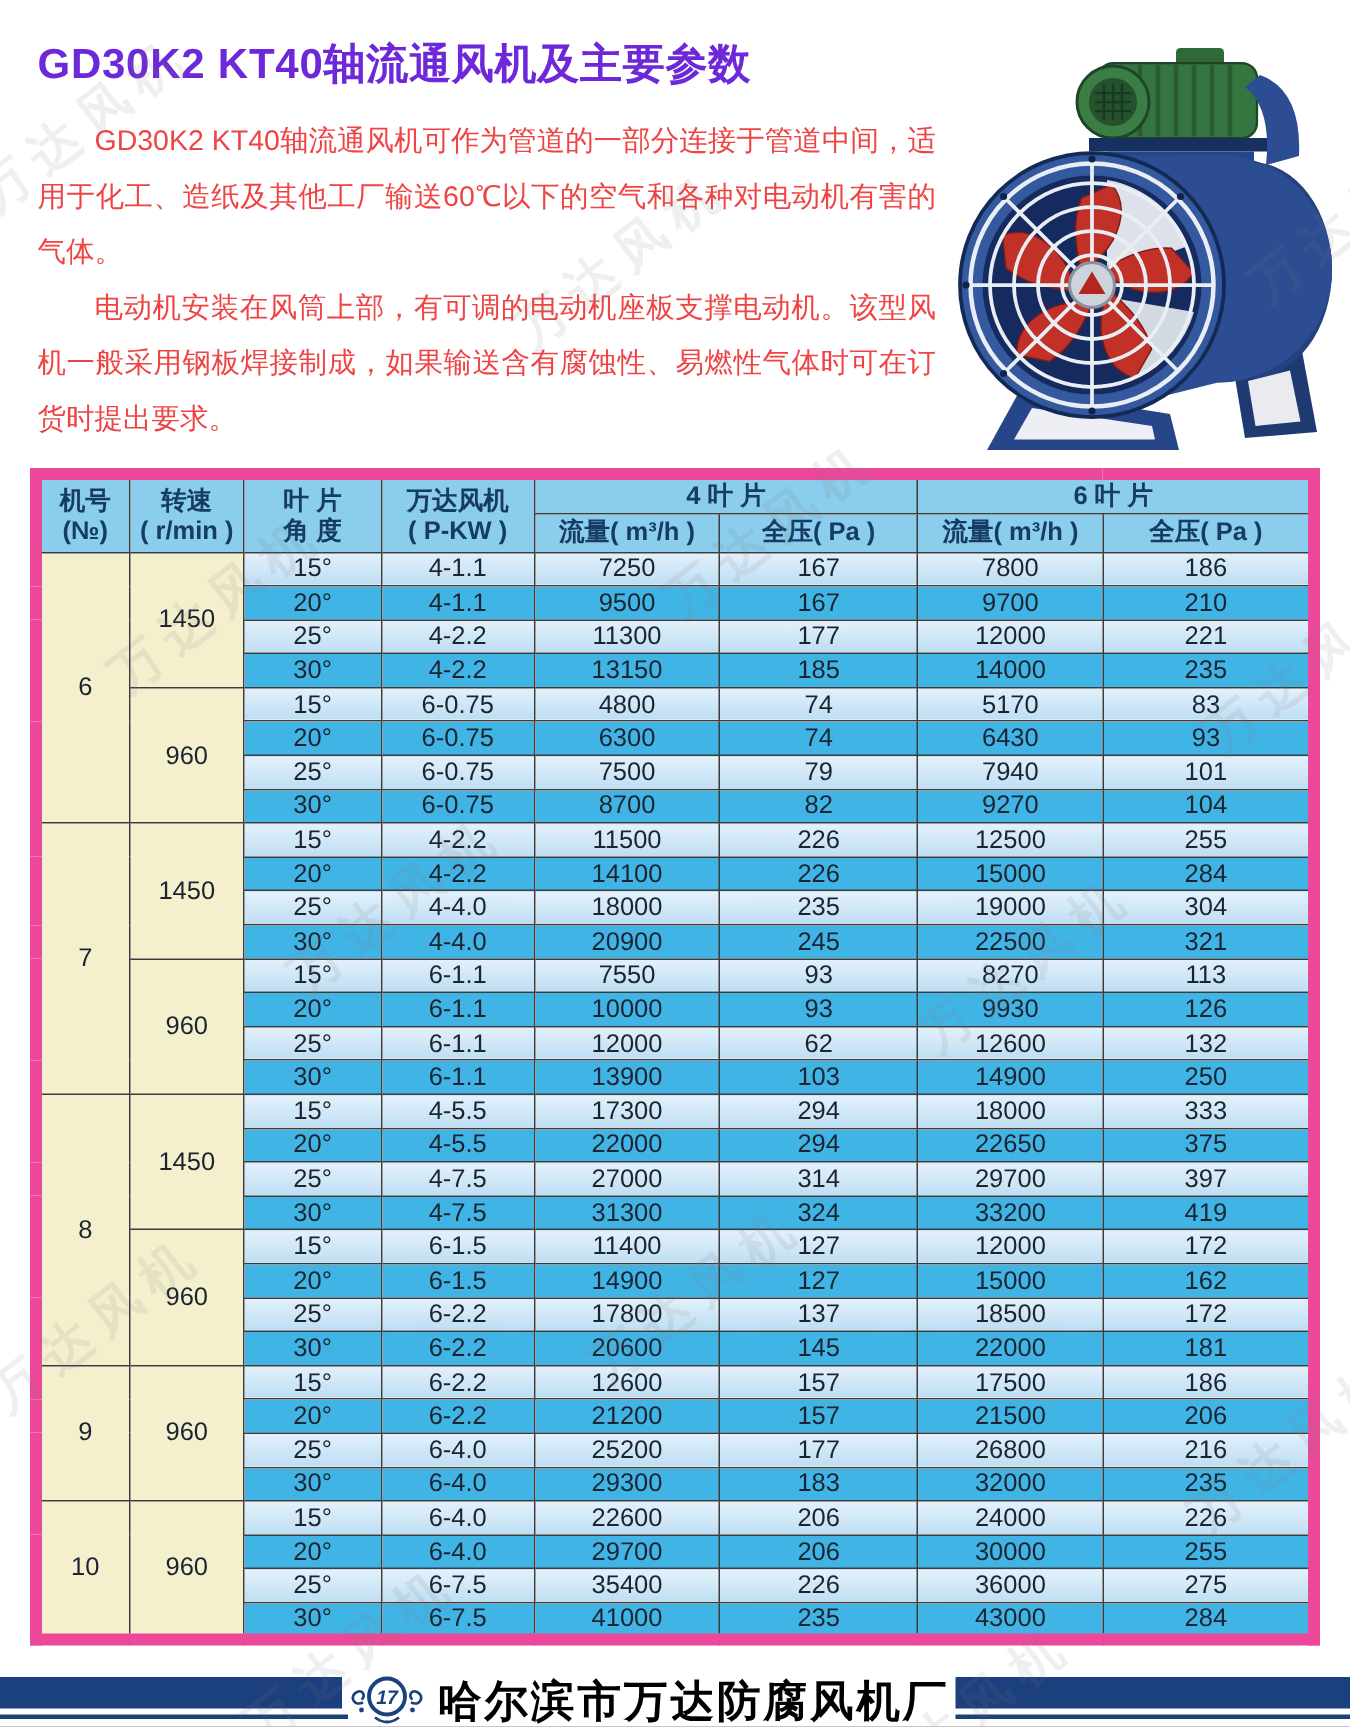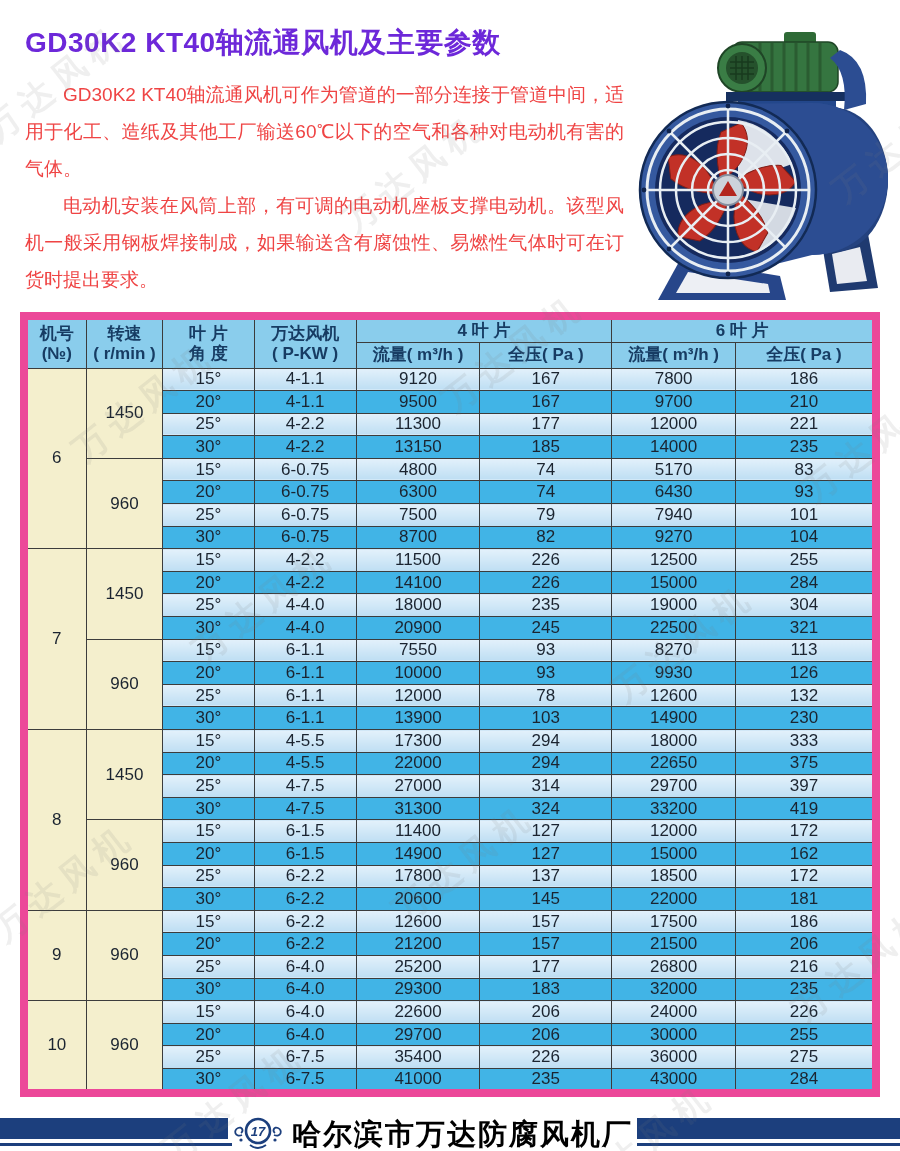--- a/index.html
+++ b/index.html
@@ -170,21 +170,21 @@
         <th>流量( m³/h )</th>
         <th>全压( Pa )</th>
       </tr>
     </thead>
     <tbody id="spec-body">
         <tr class="light">
           <td rowspan="8" class="side">6</td>
           <td rowspan="4" class="side">1450</td>
           <td>15°</td>
           <td>4-1.1</td>
-          <td>9120</td>
+          <td>7250</td>
           <td>167</td>
           <td>7800</td>
           <td>186</td>
         </tr>
         <tr class="dark">
           <td>20°</td>
           <td>4-1.1</td>
           <td>9500</td>
           <td>167</td>
           <td>9700</td>
@@ -287,31 +287,31 @@
           <td>6-1.1</td>
           <td>10000</td>
           <td>93</td>
           <td>9930</td>
           <td>126</td>
         </tr>
         <tr class="light">
           <td>25°</td>
           <td>6-1.1</td>
           <td>12000</td>
-          <td>78</td>
+          <td>62</td>
           <td>12600</td>
           <td>132</td>
         </tr>
         <tr class="dark">
           <td>30°</td>
           <td>6-1.1</td>
           <td>13900</td>
           <td>103</td>
           <td>14900</td>
-          <td>230</td>
+          <td>250</td>
         </tr>
         <tr class="light">
           <td rowspan="8" class="side">8</td>
           <td rowspan="4" class="side">1450</td>
           <td>15°</td>
           <td>4-5.5</td>
           <td>17300</td>
           <td>294</td>
           <td>18000</td>
           <td>333</td>

